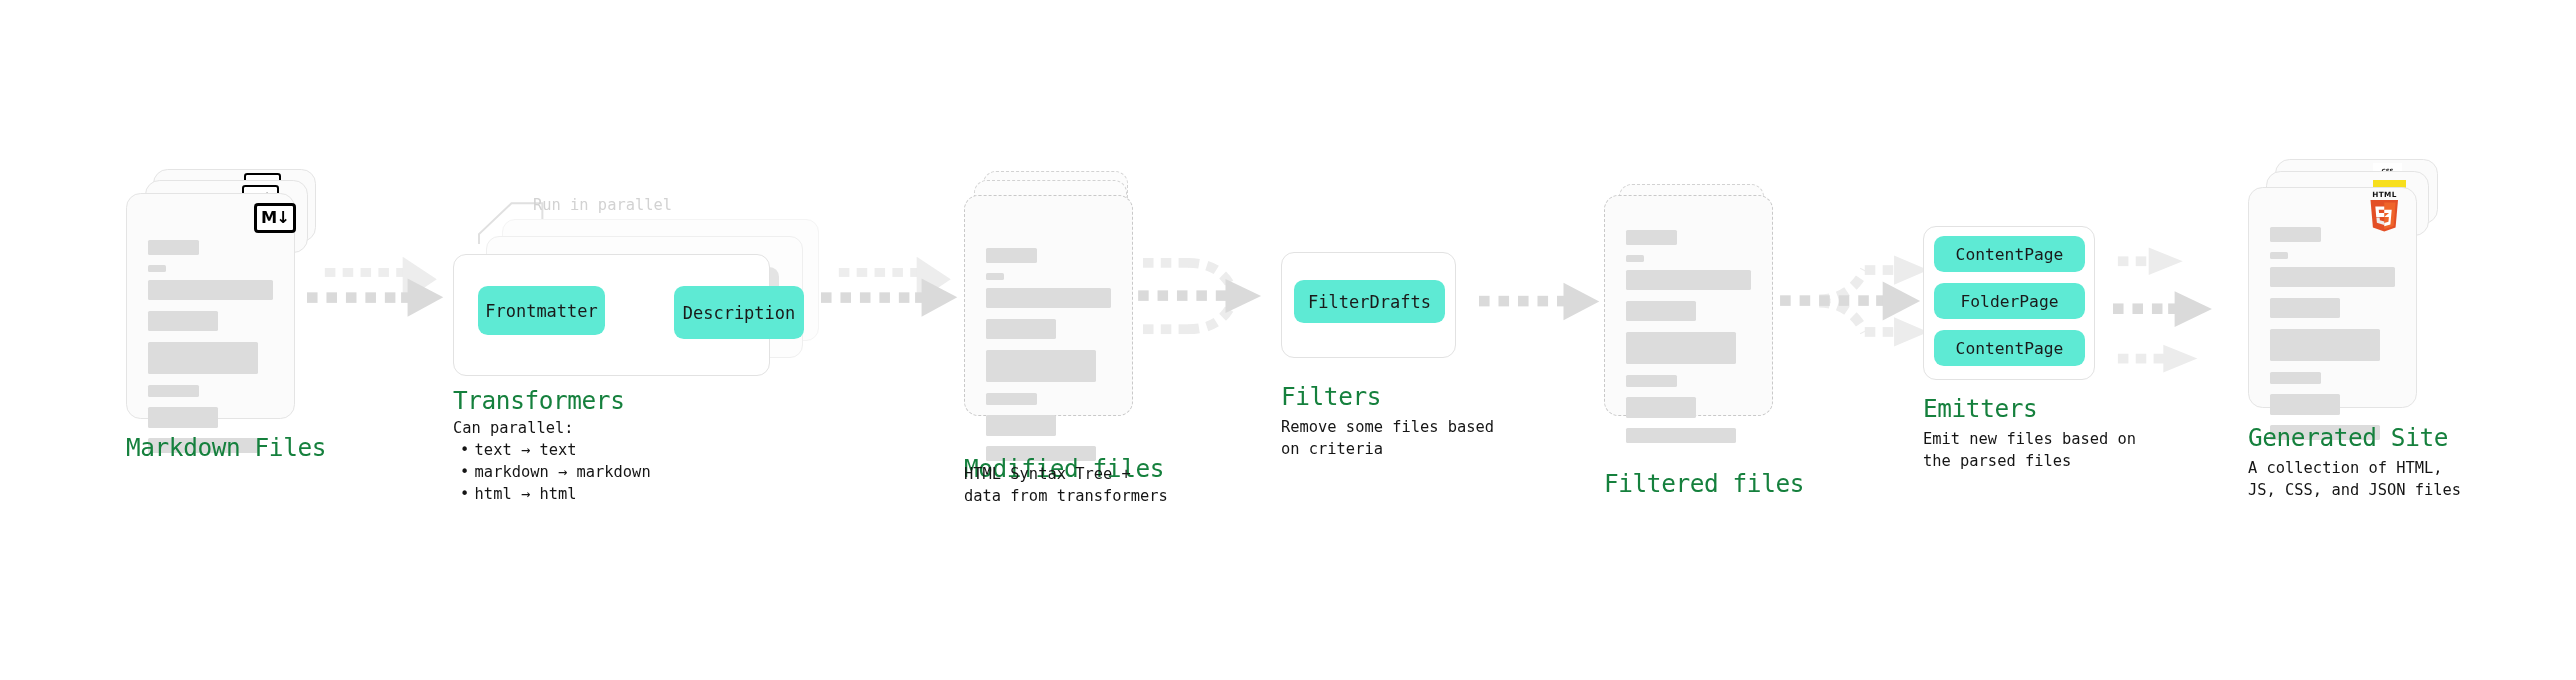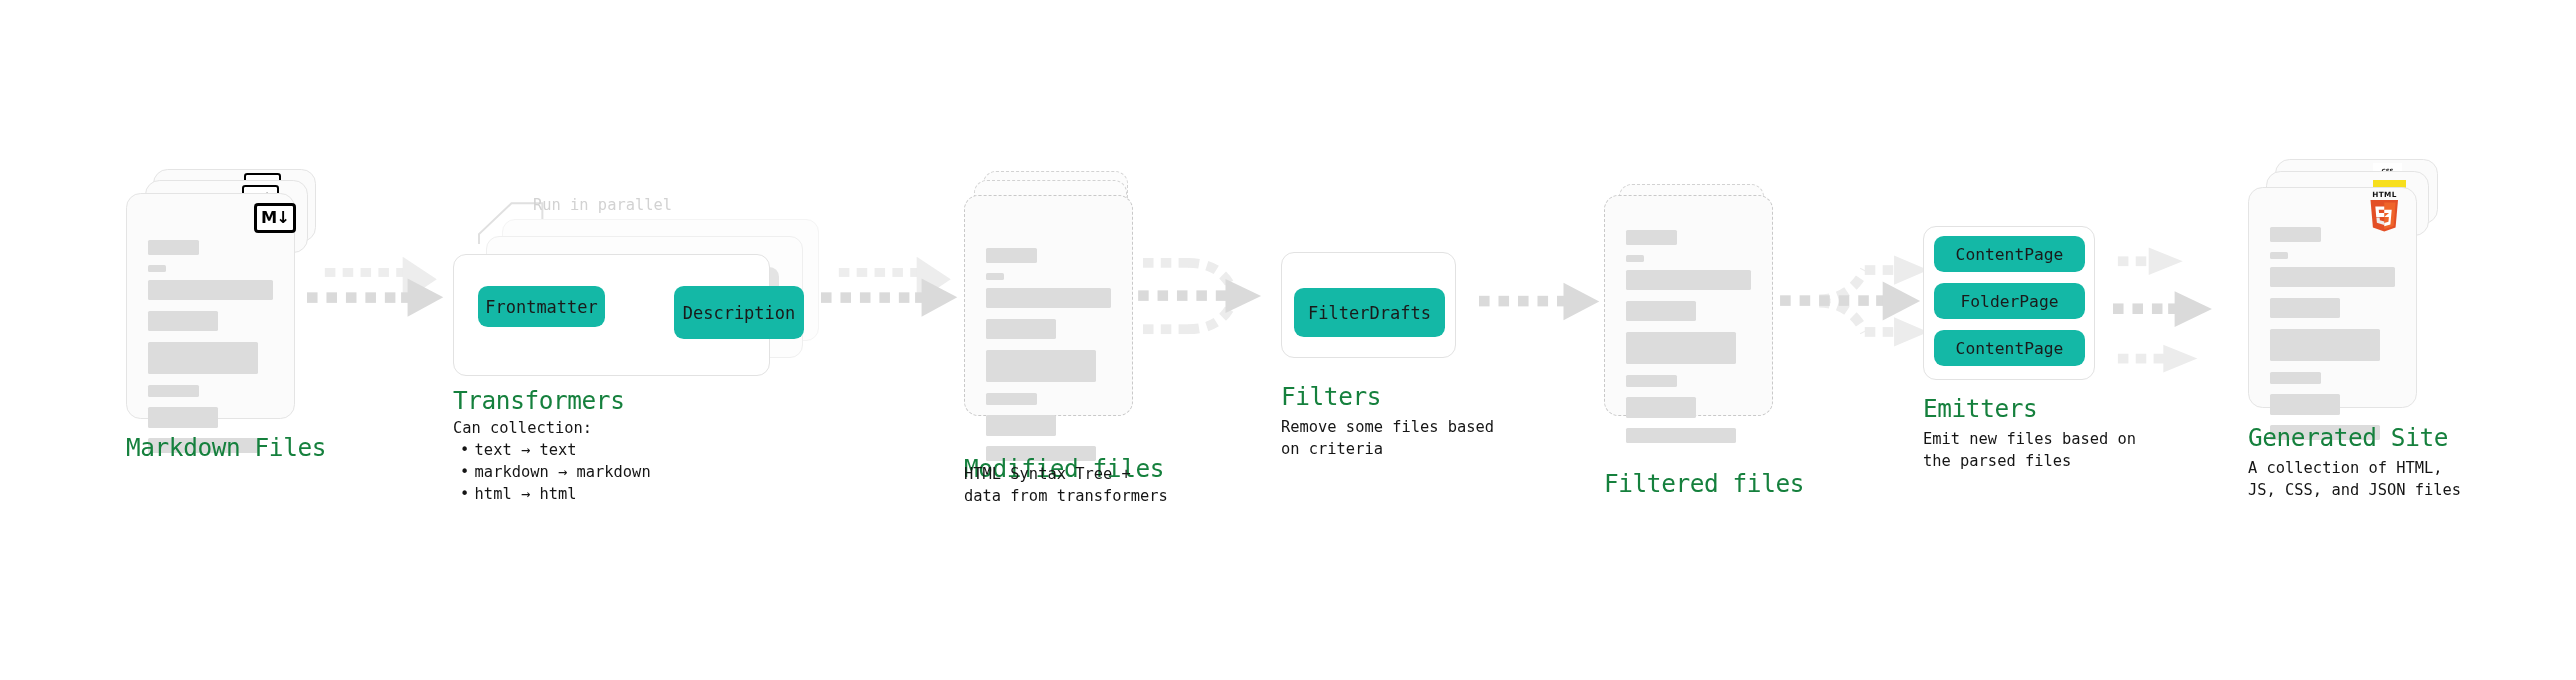--- a/index.html
+++ b/index.html
@@ -28,21 +28,21 @@
   .css-badge .cu{width:29px;height:3.3px;background:#264de4;}
   .html5{width:37px;height:42px;position:relative;}
   .html5 .h5w{position:absolute;top:0;left:0;width:37px;text-align:center;font-family:"DejaVu Sans","Liberation Sans",sans-serif;
                font-size:7.3px;font-weight:bold;letter-spacing:0.4px;color:#111;line-height:8.1px;}
 
   
   .panel{position:absolute;box-sizing:border-box;border-radius:13px;background:#ffffff;border:1.6px solid #e2e2e2;}
   .panel.ghost1{border-color:#efefef;background:#fdfdfd;}
   .panel.ghost2{border-color:#f4f4f4;background:#fdfdfd;}
 
-  .chip{position:absolute;box-sizing:border-box;background:#14b8a6;border-radius:9.8px;
+  .chip{position:absolute;box-sizing:border-box;background:#5eead4;border-radius:9.8px;
         display:flex;align-items:center;justify-content:center;font-size:17px;color:#1a1a1a;white-space:nowrap;}
   .chip.l1{background:#ececec;color:transparent;}
   .chip.l2{background:#e4e4e4;color:transparent;}
 
   
   .title{position:absolute;font-size:24.4px;color:#15803d;white-space:nowrap;letter-spacing:-0.4px;}
   .sub{position:absolute;font-size:15.4px;line-height:22px;color:#151515;white-space:pre;}
   .note{position:absolute;font-size:15.4px;color:#d2d2d2;white-space:nowrap;}
   ul.blist{margin:0;padding:0;list-style:none;}
   ul.blist li{font-size:15.4px;line-height:22px;color:#151515;white-space:pre;}
@@ -122,25 +122,25 @@
         <line x1="0" y1="33" x2="40" y2="33"></line>
           <polygon points="40,27 52,33 40,39" fill="#e6e6e6" stroke="none"></polygon>
       </g>
       <g stroke="#d0d0d0" stroke-width="3" fill="none">
         <line x1="0" y1="60" x2="44" y2="60"></line>
           <polygon points="44,53 58,60 44,67" fill="#d0d0d0" stroke="none"></polygon>
       </g>
     </svg>
 
     <div class="panel" style="left:453px;top:254px;width:317px;height:122px;"></div>
-    <div class="chip" style="left:478px;top:286px;width:127px;height:41px;">Frontmatter</div>
+    <div class="chip" style="left:478px;top:286px;width:127px;height:49px;">Frontmatter</div>
     <div class="chip" style="left:674px;top:286px;width:130px;height:53px;">Description</div>
 
     <div class="title" style="left:453px;top:386px;">Transformers</div>
-    <div class="sub" style="left:453px;top:417px;">Can collection:</div>
+    <div class="sub" style="left:453px;top:417px;">Can parallel:</div>
     <ul class="blist node" style="left:460px;top:439px;">
       <li><span>text → text</span></li>
       <li><span>markdown → markdown</span></li>
       <li><span>html → html</span></li>
     </ul>
   </div>
 
   <svg class="node" style="left:821px;top:268px;" width="146" height="73" viewBox="0 0 180 90">
     <g fill="#ededed">
       <rect x="22" y="0" width="13" height="11"></rect>
@@ -197,21 +197,21 @@
         <rect x="24" y="40" width="13" height="13"></rect>
       <rect x="48" y="40" width="13" height="13"></rect>
         <rect x="72" y="40" width="13" height="13"></rect>
       <rect x="96" y="40" width="13" height="13"></rect>
       <polygon points="108,26 152,47 108,68"></polygon>
     </g>
   </svg>
 
   <div class="node">
     <div class="panel" style="left:1281px;top:252px;width:175px;height:106px;"></div>
-    <div class="chip" style="left:1294px;top:288px;width:151px;height:49px;">FilterDrafts</div>
+    <div class="chip" style="left:1294px;top:280px;width:151px;height:43px;">FilterDrafts</div>
     <div class="title" style="left:1281px;top:382px;">Filters</div>
     <div class="sub" style="left:1281px;top:416px;">Remove some files based
 on criteria</div>
   </div>
 
   <svg class="node" style="left:1479px;top:286px;" width="130" height="57" viewBox="0 0 160 70">
     <g fill="#dadada">
       <rect x="0" y="12" width="13" height="13"></rect>
         <rect x="24" y="12" width="13" height="13"></rect>
       <rect x="48" y="12" width="13" height="13"></rect>

